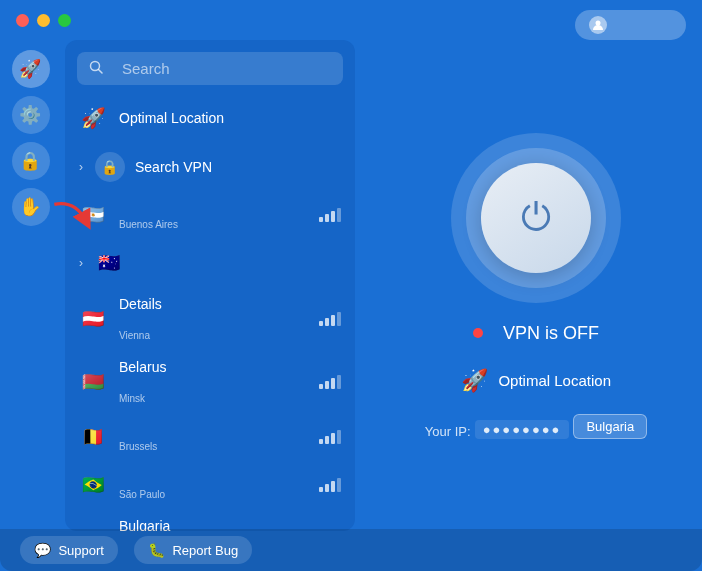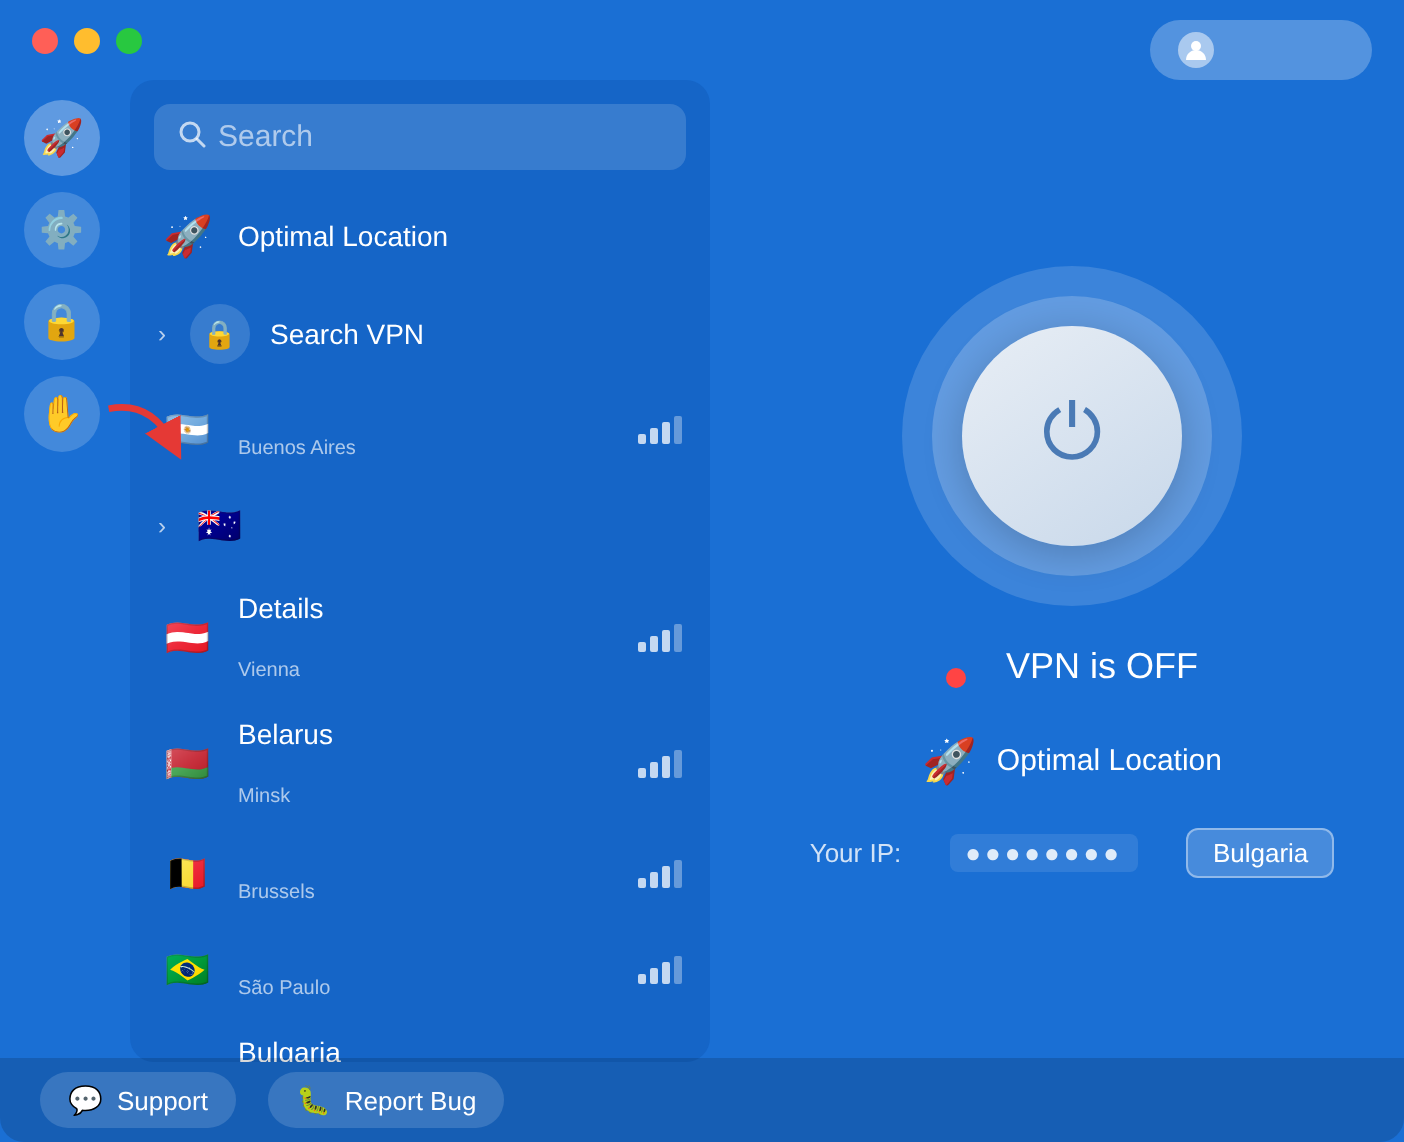--- a/index.html
+++ b/index.html
@@ -107,21 +107,21 @@
     }
 
     
     .search-bar {
       margin: 12px 12px 8px 12px;
       background: rgba(255,255,255,0.15);
       border-radius: 8px;
       display: flex;
       align-items: center;
       padding: 8px 12px;
-      gap: 6px;
+      gap: 19px;
       flex-shrink: 0;
     }
     .search-icon-wrap {
       color: rgba(255,255,255,0.7);
       font-size: 14px;
     }
     .search-input {
       background: transparent;
       border: none;
       outline: none;
@@ -235,21 +235,21 @@
       display: flex; align-items: center; justify-content: center;
       box-shadow: 0 4px 20px rgba(0,0,0,0.2);
     }
     .power-symbol {
       font-size: 38px;
       color: #4a7ab5;
     }
 
     .vpn-status {
       display: flex;
-      align-items: flex-end;
+      align-items: center;
       gap: 20px;
       margin-bottom: 24px;
     }
     .status-dot {
       width: 10px; height: 10px;
       border-radius: 50%;
       background: #ff4444;
     }
     .status-text {
       color: white;
@@ -266,22 +266,22 @@
     .optimal-rocket {
       font-size: 22px;
     }
     .optimal-text {
       color: white;
       font-size: 15px;
     }
 
     .ip-row {
       display: flex;
-      align-items: center;
-      gap: 24px;
+      align-items: flex-end;
+      gap: 4px;
     }
     .ip-label {
       color: rgba(255,255,255,0.8);
       font-size: 13px;
     }
     .ip-value {
       color: rgba(255,255,255,0.85);
       font-size: 13px;
       background: rgba(255,255,255,0.1);
       padding: 2px 8px;

